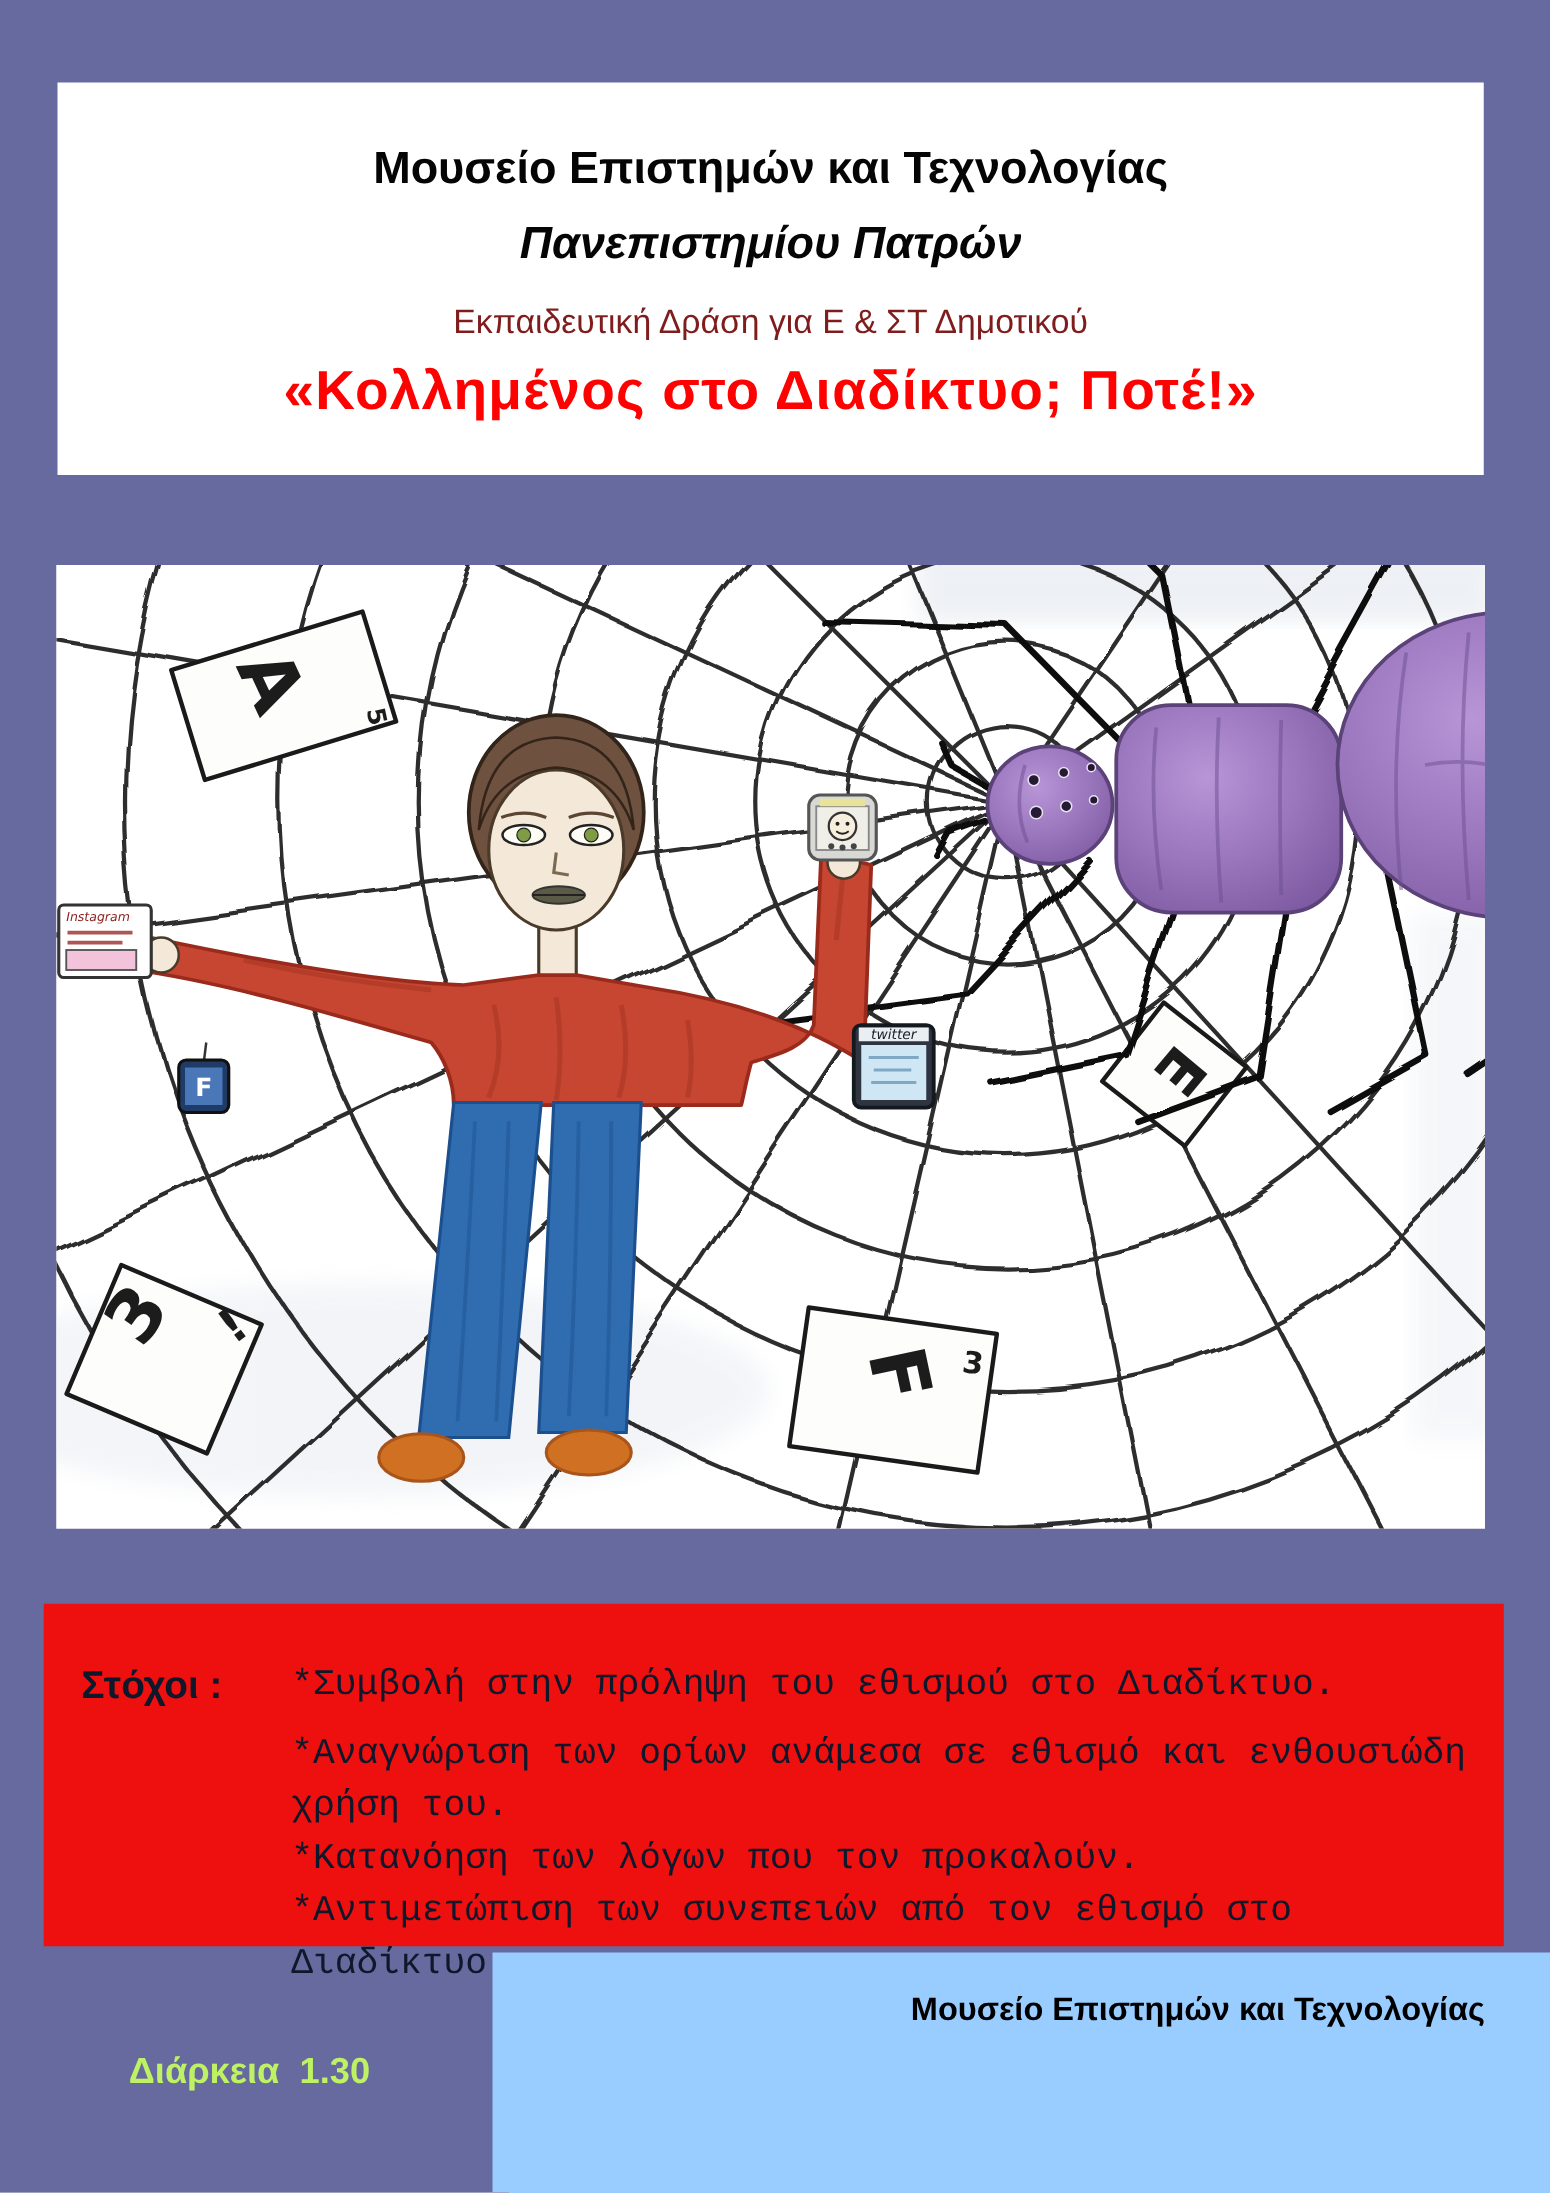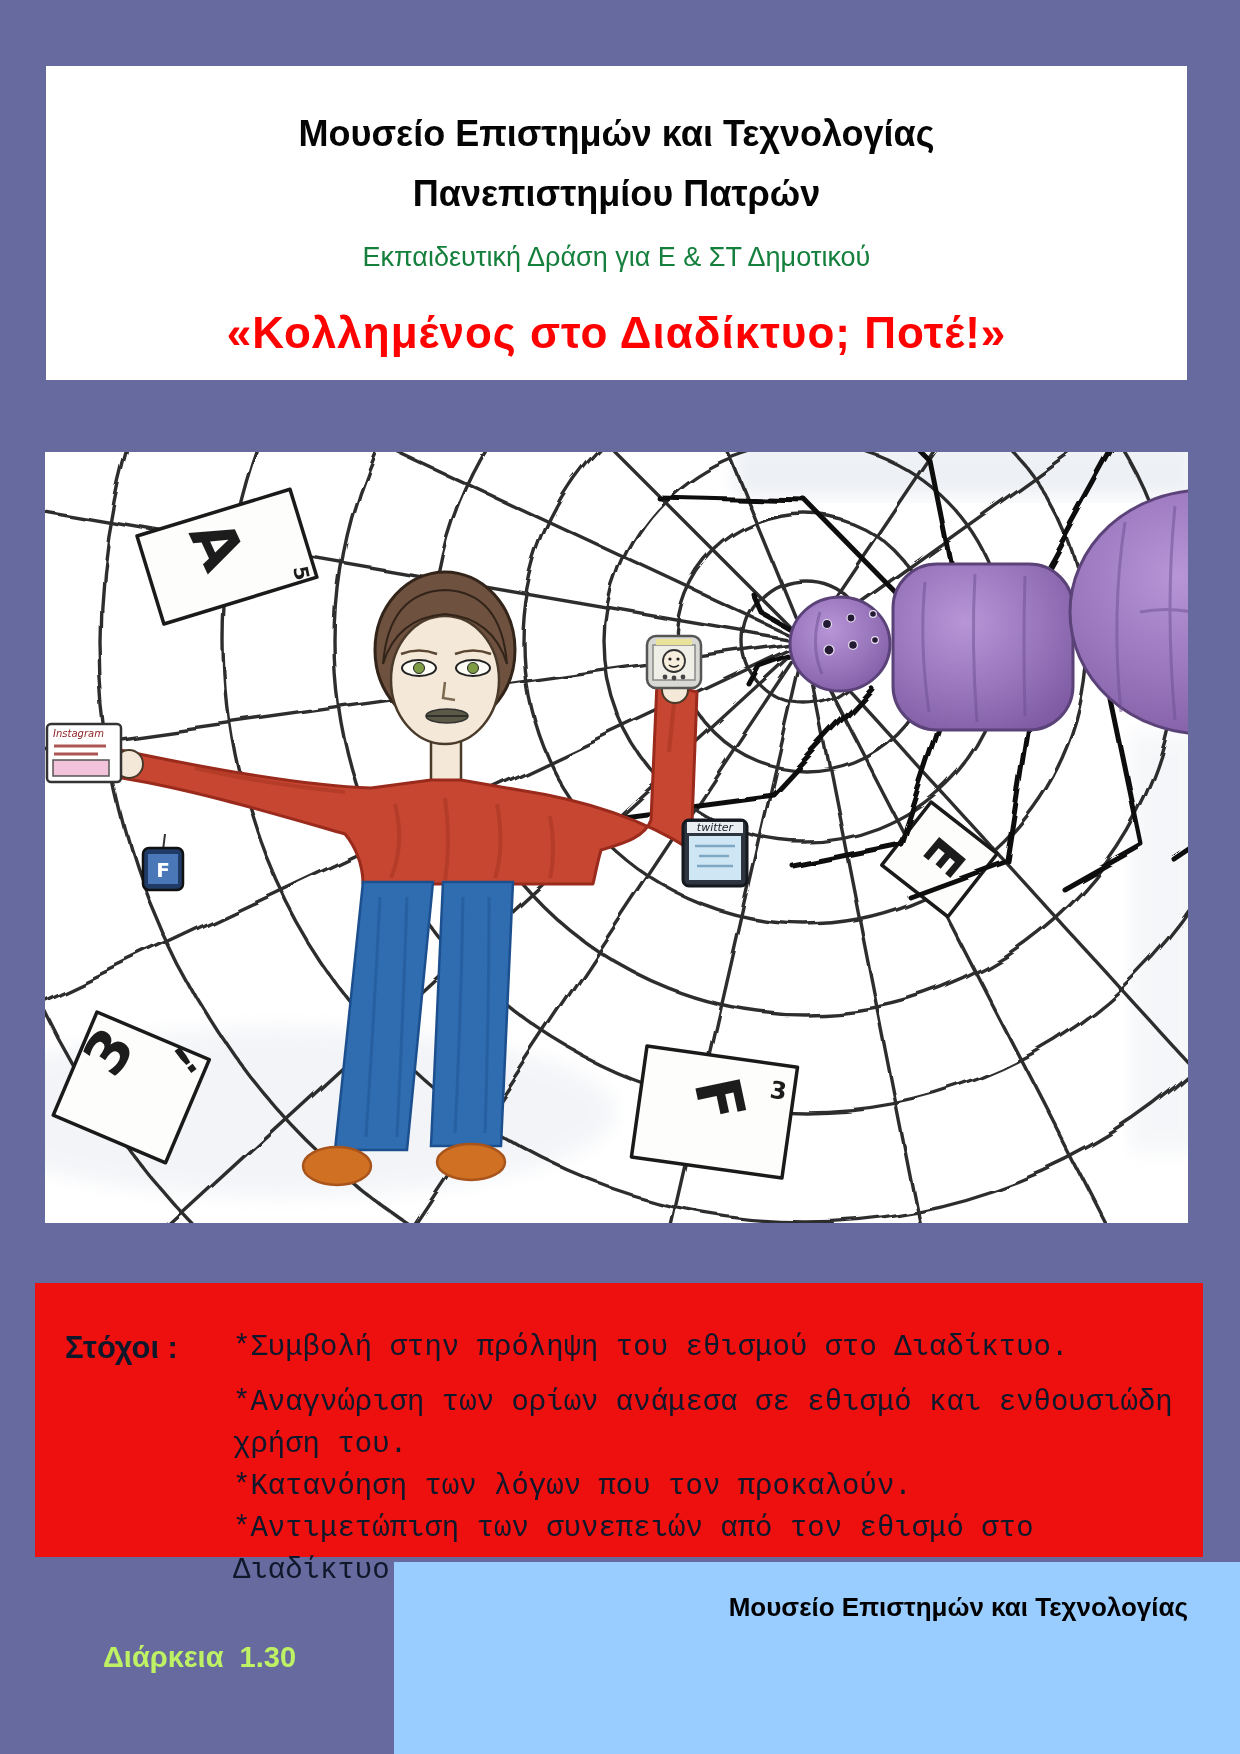--- a/index.html
+++ b/index.html
@@ -1,23 +1,23 @@
 <!DOCTYPE html>
 <html><head>
 <meta charset="utf-8">
 <style>
   html,body{margin:0;padding:0;}
   body{font-family:"Liberation Sans",sans-serif;}
   .page{position:relative;width:1240px;height:1754px;background:#666a9e;overflow:hidden;}
 
   .header-box{position:absolute;left:46px;top:66px;width:1141px;height:314px;background:#ffffff;text-align:center;}
   .header-title{margin-top:46px;font-size:36px;font-weight:bold;color:#050505;line-height:44px;}
-  .header-title2{margin-top:16px;font-size:36px;font-weight:bold;color:#050505;line-height:44px;}
-  .header-sub{margin-top:24px;font-size:27px;color:#15803d;line-height:34px;}
-  .header-slogan{margin-top:32px;font-size:44px;font-weight:bold;color:#fe0202;line-height:54px;letter-spacing:1px;}
+  .header-title2{margin-top:16px;font-size:36px;font-weight:bold;color:#050505;line-height:44px;font-style:italic;}
+  .header-sub{margin-top:24px;font-size:27px;color:#7f1d1d;line-height:34px;}
+  .header-slogan{margin-top:12px;font-size:44px;font-weight:bold;color:#fe0202;line-height:54px;letter-spacing:1px;}
 
   .image-box{position:absolute;left:45px;top:452px;width:1143px;height:771px;background:#ffffff;overflow:hidden;}
 
   .objectives-box{position:absolute;left:35px;top:1283px;width:1168px;height:274px;background:#ee0f0f;color:#0f172a;
     display:grid;grid-template-columns:168px 1fr;align-items:start;padding:44px 8px 0 30px;box-sizing:border-box;}
   .objectives-label{font-size:31px;font-weight:bold;line-height:42px;}
   .objectives-list{list-style:none;margin:0;padding:0;font-size:29px;line-height:42px;font-weight:400;font-family:Liberation Mono, monospace;}
   .objectives-list li:first-child{margin-bottom:13px;}
 
   .duration{position:absolute;left:103px;top:1641px;font-size:29px;font-weight:bold;color:#bef264;white-space:pre;}

